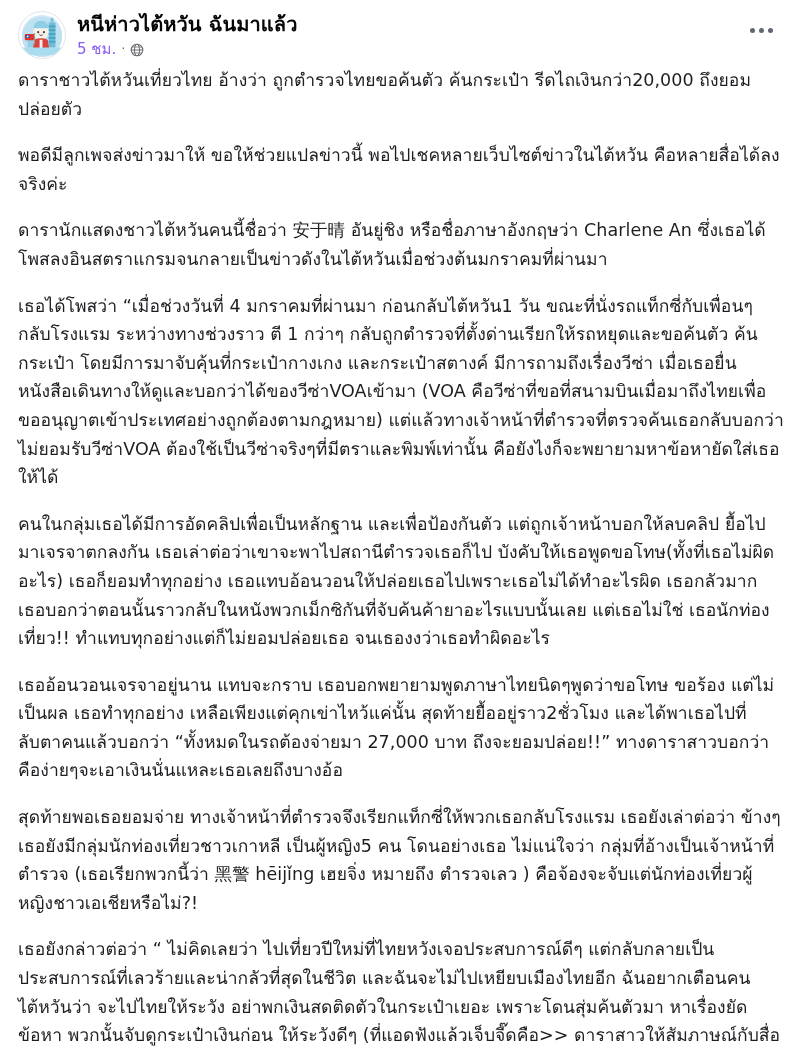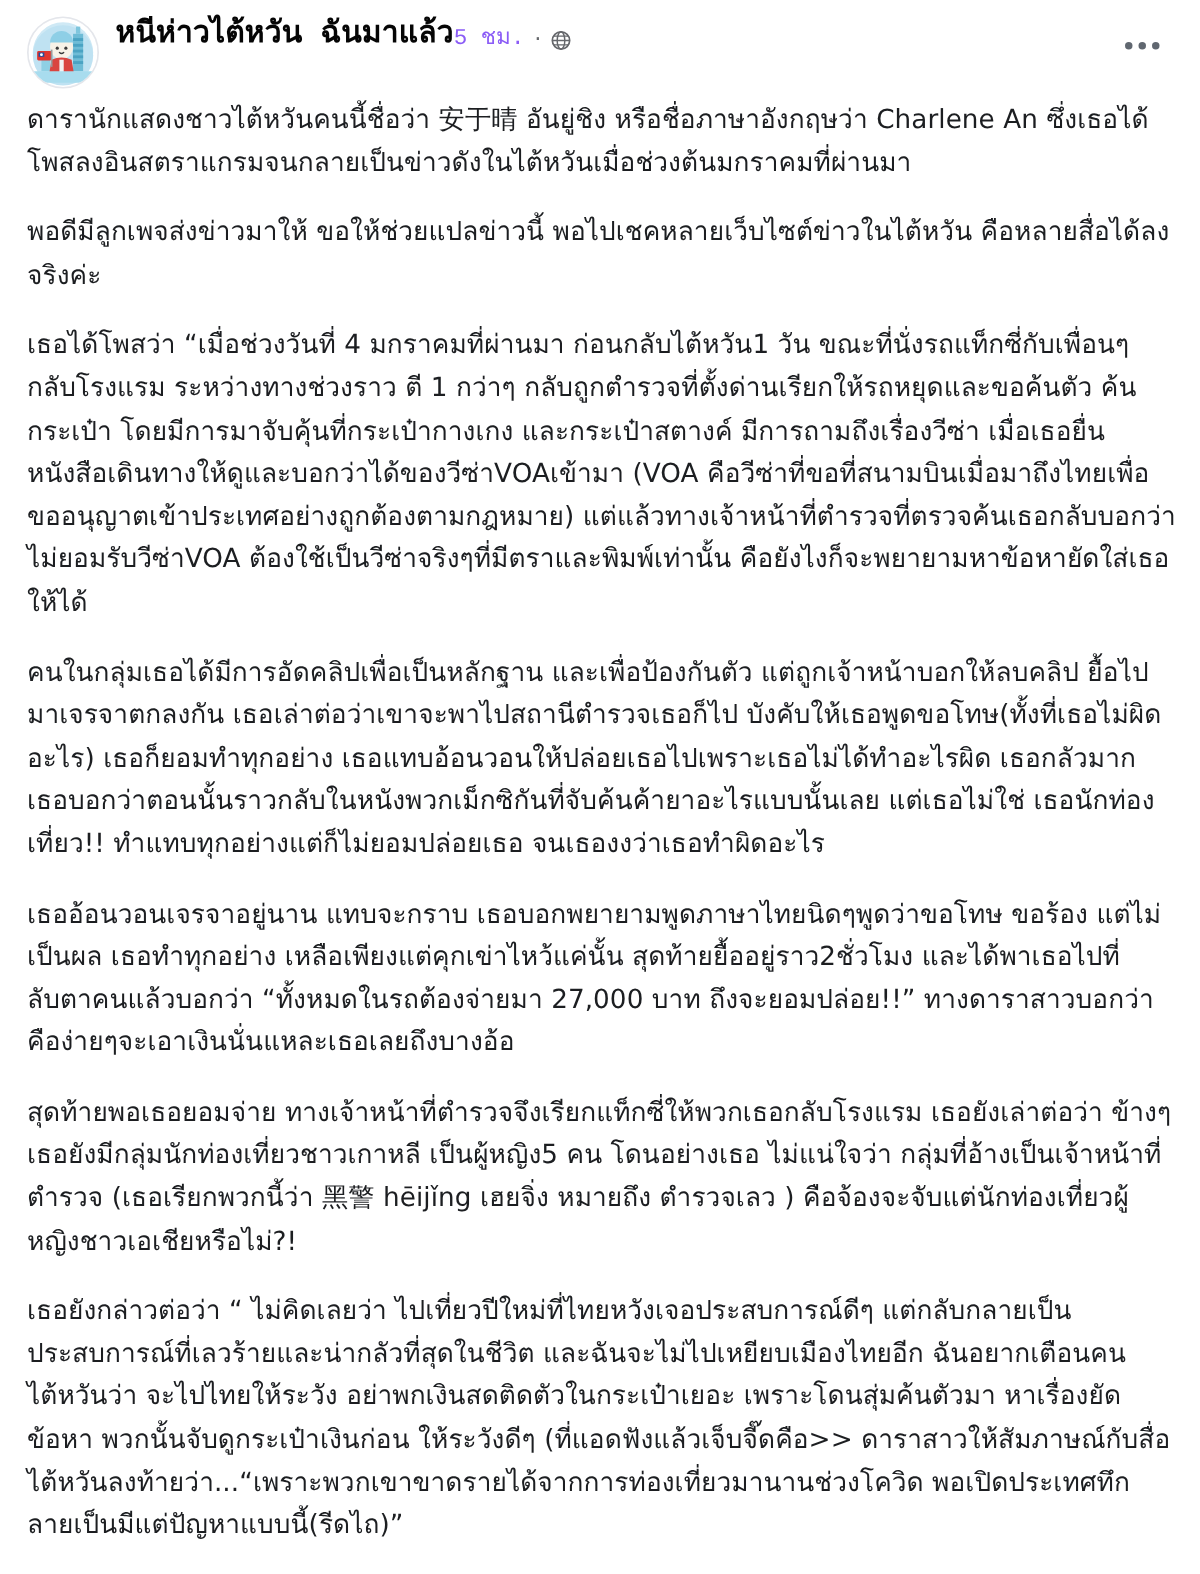--- a/index.html
+++ b/index.html
@@ -37,24 +37,23 @@
     background: #f0f2f5;
     border: 1px solid #e4e6eb;
     overflow: hidden;
     position: relative;
   }
   .avatar svg { display: block; width: 100%; height: 100%; }
 
   .header-text {
     margin-left: 11px;
     display: flex;
-    flex-direction: row;
+    flex-direction: column;
     justify-content: center;
     padding-top: 1px;
-    font-family: Liberation Mono, monospace;
   }
   .page-name {
     font-size: 20px;
     font-weight: 700;
     line-height: 24px;
     color: #050505;
     letter-spacing: 0.1px;
     white-space: nowrap;
   }
   .meta-row {
@@ -164,22 +163,23 @@
     </div>
 
     <div class="menu-button">
       <i></i>
       <i></i>
       <i></i>
     </div>
   </div>
 
   <div class="post-body">
+    <p class="para">ดาราชาวไต้หวันเที่ยวไทย อ้างว่า ถูกตำรวจไทยขอค้นตัว ค้นกระเป๋า รีดไถเงินกว่า20,000 ถึงยอมปล่อยตัว</p>
+    <p class="para">พอดีมีลูกเพจส่งข่าวมาให้ ขอให้ช่วยแปลข่าวนี้ พอไปเชคหลายเว็บไซต์ข่าวในไต้หวัน คือหลายสื่อได้ลงจริงค่ะ</p>
     <p class="para">ดารานักแสดงชาวไต้หวันคนนี้ชื่อว่า 安于晴 อันยู่ชิง หรือชื่อภาษาอังกฤษว่า Charlene An ซึ่งเธอได้โพสลงอินสตราแกรมจนกลายเป็นข่าวดังในไต้หวันเมื่อช่วงต้นมกราคมที่ผ่านมา</p>
-    <p class="para">พอดีมีลูกเพจส่งข่าวมาให้ ขอให้ช่วยแปลข่าวนี้ พอไปเชคหลายเว็บไซต์ข่าวในไต้หวัน คือหลายสื่อได้ลงจริงค่ะ</p>
     <p class="para">เธอได้โพสว่า “เมื่อช่วงวันที่ 4 มกราคมที่ผ่านมา ก่อนกลับไต้หวัน1 วัน ขณะที่นั่งรถแท็กซี่กับเพื่อนๆกลับโรงแรม ระหว่างทางช่วงราว ตี 1 กว่าๆ  กลับถูกตำรวจที่ตั้งด่านเรียกให้รถหยุดและขอค้นตัว ค้นกระเป๋า  โดยมีการมาจับคุ้นที่กระเป๋ากางเกง และกระเป๋าสตางค์ มีการถามถึงเรื่องวีซ่า เมื่อเธอยื่นหนังสือเดินทางให้ดูและบอกว่าได้ของวีซ่าVOAเข้ามา (VOA คือวีซ่าที่ขอที่สนามบินเมื่อมาถึงไทยเพื่อขออนุญาตเข้าประเทศอย่างถูกต้องตามกฎหมาย) แต่แล้วทางเจ้าหน้าที่ตำรวจที่ตรวจค้นเธอกลับบอกว่า ไม่ยอมรับวีซ่าVOA  ต้องใช้เป็นวีซ่าจริงๆที่มีตราและพิมพ์เท่านั้น คือยังไงก็จะพยายามหาข้อหายัดใส่เธอให้ได้</p>
     <p class="para">คนในกลุ่มเธอได้มีการอัดคลิปเพื่อเป็นหลักฐาน และเพื่อป้องกันตัว แต่ถูกเจ้าหน้าบอกให้ลบคลิป ยื้อไปมาเจรจาตกลงกัน เธอเล่าต่อว่าเขาจะพาไปสถานีตำรวจเธอก็ไป บังคับให้เธอพูดขอโทษ(ทั้งที่เธอไม่ผิดอะไร) เธอก็ยอมทำทุกอย่าง เธอแทบอ้อนวอนให้ปล่อยเธอไปเพราะเธอไม่ได้ทำอะไรผิด เธอกลัวมาก เธอบอกว่าตอนนั้นราวกลับในหนังพวกเม็กซิกันที่จับค้นค้ายาอะไรแบบนั้นเลย แต่เธอไม่ใช่ เธอนักท่องเที่ยว!!  ทำแทบทุกอย่างแต่ก็ไม่ยอมปล่อยเธอ จนเธองงว่าเธอทำผิดอะไร</p>
     <p class="para">เธออ้อนวอนเจรจาอยู่นาน แทบจะกราบ เธอบอกพยายามพูดภาษาไทยนิดๆพูดว่าขอโทษ ขอร้อง แต่ไม่เป็นผล เธอทำทุกอย่าง เหลือเพียงแต่คุกเข่าไหว้แค่นั้น สุดท้ายยื้ออยู่ราว2ชั่วโมง และได้พาเธอไปที่ลับตาคนแล้วบอกว่า “ทั้งหมดในรถต้องจ่ายมา 27,000 บาท ถึงจะยอมปล่อย!!” ทางดาราสาวบอกว่า คือง่ายๆจะเอาเงินนั่นแหละเธอเลยถึงบางอ้อ</p>
     <p class="para">สุดท้ายพอเธอยอมจ่าย ทางเจ้าหน้าที่ตำรวจจึงเรียกแท็กซี่ให้พวกเธอกลับโรงแรม เธอยังเล่าต่อว่า ข้างๆเธอยังมีกลุ่มนักท่องเที่ยวชาวเกาหลี เป็นผู้หญิง5 คน โดนอย่างเธอ ไม่แน่ใจว่า กลุ่มที่อ้างเป็นเจ้าหน้าที่ตำรวจ (เธอเรียกพวกนี้ว่า 黑警 hēijǐng เฮยจิ่ง หมายถึง ตำรวจเลว ) คือจ้องจะจับแต่นักท่องเที่ยวผู้หญิงชาวเอเชียหรือไม่?!</p>
     <p class="para">เธอยังกล่าวต่อว่า “ ไม่คิดเลยว่า ไปเที่ยวปีใหม่ที่ไทยหวังเจอประสบการณ์ดีๆ แต่กลับกลายเป็นประสบการณ์ที่เลวร้ายและน่ากลัวที่สุดในชีวิต และฉันจะไม่ไปเหยียบเมืองไทยอีก ฉันอยากเตือนคนไต้หวันว่า จะไปไทยให้ระวัง อย่าพกเงินสดติดตัวในกระเป๋าเยอะ เพราะโดนสุ่มค้นตัวมา หาเรื่องยัดข้อหา พวกนั้นจับดูกระเป๋าเงินก่อน ให้ระวังดีๆ (ที่แอดฟังแล้วเจ็บจี๊ดคือ&gt;&gt; ดาราสาวให้สัมภาษณ์กับสื่อไต้หวันลงท้ายว่า...“เพราะพวกเขาขาดรายได้จากการท่องเที่ยวมานานช่วงโควิด พอเปิดประเทศทึกลายเป็นมีแต่ปัญหาแบบนี้(รีดไถ)”</p>
 
   </div>
 
 </div>
 

